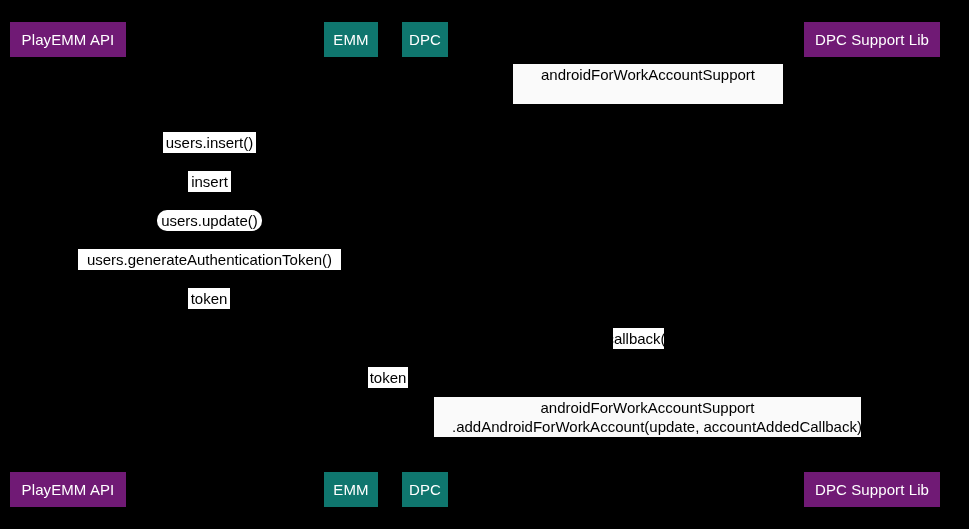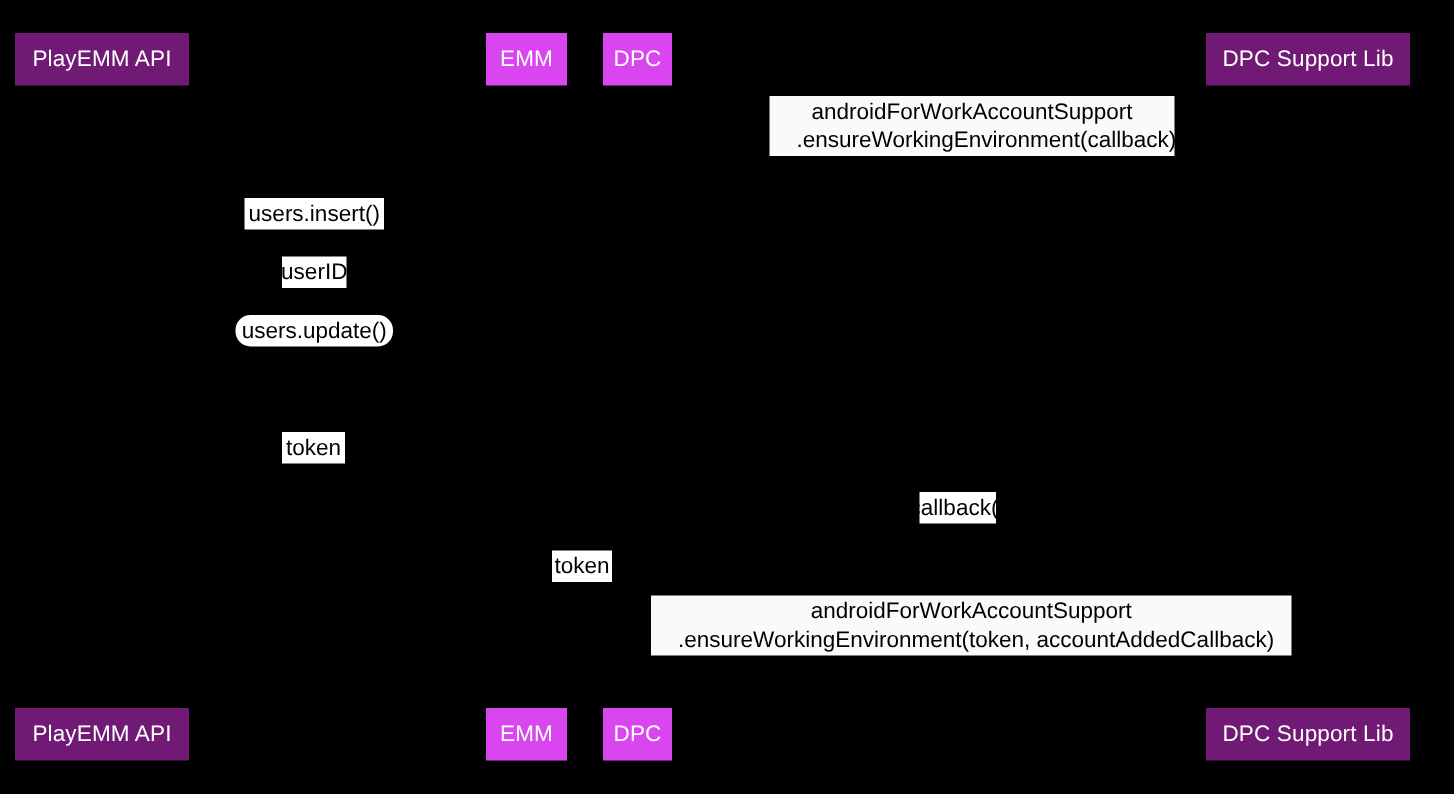--- a/index.html
+++ b/index.html
@@ -29,21 +29,21 @@
     justify-content: center;
     color: #ffffff;
     font-size: 15px;
     line-height: 1;
     letter-spacing: 0.1px;
     white-space: nowrap;
     box-sizing: border-box;
     user-select: none;
   }
   .actor.green { background: #701a75; }
-  .actor.blue  { background: #d946ef; align-items: center; }
+  .actor.blue  { background: #0f766e; align-items: center; }
 
   
   .msg {
     position: absolute;
     background: #ffffff;
     color: #000000;
     font-size: 15px;
     line-height: 20px;
     height: 21px;
     padding: 4px 2px;
@@ -87,51 +87,53 @@
   <div class="actor blue" style="left:402px; top:22px; width:46px; height:35px;">
     <span>DPC</span>
   </div>
 
   <div class="actor green" style="left:804px; top:22px; width:136px; height:35px;">
     <span>DPC Support Lib</span>
   </div>
 
   <div class="msgbox" style="left:513px; top:64px; width:270px; height:40px;">
     <span class="l1">androidForWorkAccountSupport</span>
-    <span class="l2">.ensureWorkingEnvironment(callback)</span>
   </div>
 
   <div class="msg" style="left:163px; top:132px; width:93px;">
     <span>users.insert()</span>
   </div>
 
   <div class="msg" style="left:188px; top:171px; width:43px;">
-    <span>userID</span>
+    <span>insert</span>
   </div>
 
   <div class="msg" style="left:157px; top:210px; width:105px;border-radius:10px;">
     <span>users.update()</span>
   </div>
 
+  <div class="msg" style="left:78px; top:249px; width:263px;">
+    <span>users.generateAuthenticationToken()</span>
+  </div>
 
   <div class="msg" style="left:188px; top:288px; width:42px;">
     <span>token</span>
   </div>
 
   <div class="msg" style="left:613px; top:328px; width:51px;">
     <span>callback()</span>
   </div>
 
   <div class="msg" style="left:368px; top:367px; width:40px;">
     <span>token</span>
   </div>
 
   <div class="msgbox" style="left:434px; top:397px; width:427px; height:40px;">
     <span class="l1">androidForWorkAccountSupport</span>
-    <span class="l2">.ensureWorkingEnvironment(token, accountAddedCallback)</span>
+    <span class="l2">.addAndroidForWorkAccount(update, accountAddedCallback)</span>
   </div>
 
   <div class="actor green" style="left:10px; top:472px; width:116px; height:35px;">
     <span>PlayEMM API</span>
   </div>
 
   <div class="actor blue" style="left:324px; top:472px; width:54px; height:35px;">
     <span>EMM</span>
   </div>
 

